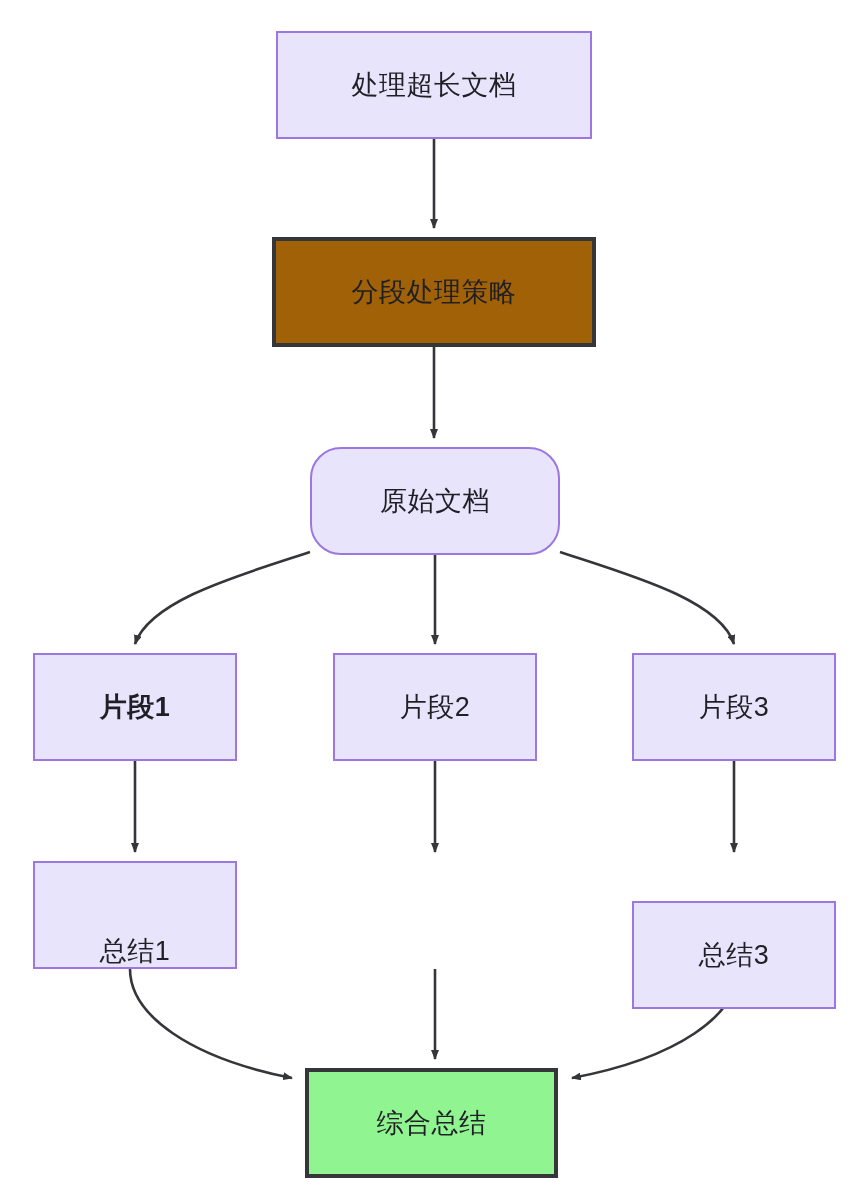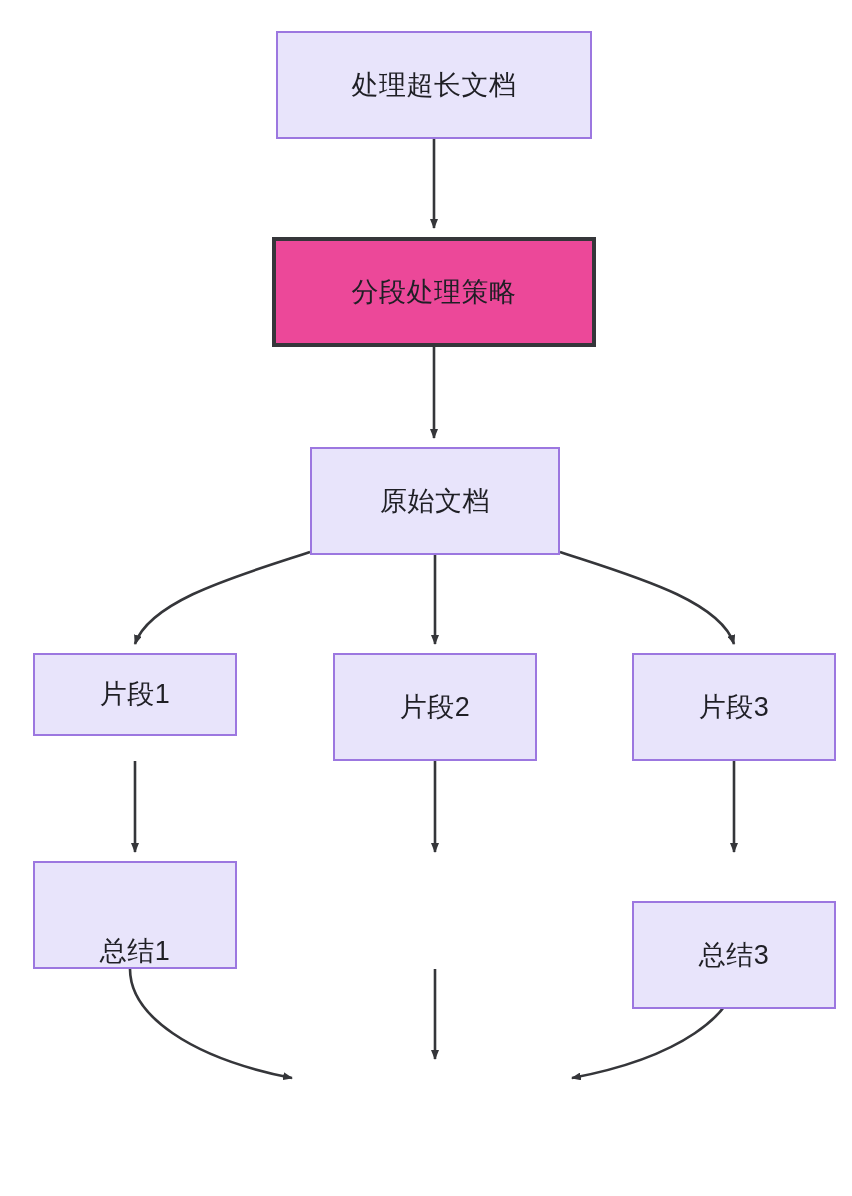--- a/index.html
+++ b/index.html
@@ -38,21 +38,21 @@
     font-size: 27px;
     line-height: 1.2;
     letter-spacing: 0.5px;
     white-space: nowrap;
   }
   .node-default {
     background: #e8e4fb;
     border: 2px solid #9c77e0;
   }
   .node-strategy {
-    background: #ec4899;
+    background: #a16207;
     border: 4px solid #35363a;
     font-family: Liberation Serif, serif;
   }
   .node-final {
     background: #90f590;
     border: 4px solid #35363a;
   }
   .node-label {
     display: block;
   }
@@ -93,39 +93,42 @@
   </svg>
 
   <div class="node node-default" style="left:276px; top:31px; width:316px; height:108px;">
     <span class="node-label">处理超长文档</span>
   </div>
 
   <div class="node node-strategy" style="left:272px; top:237px; width:324px; height:110px;">
     <span class="node-label">分段处理策略</span>
   </div>
 
-  <div class="node node-default" style="left:310px; top:447px; width:250px; height:108px;">
+  <div class="node node-default" style="left:310px; top:447px; width:250px; height:108px;border-radius:31px;">
     <span class="node-label">原始文档</span>
   </div>
 
-  <div class="node node-default" style="left:33px; top:653px; width:204px; height:83px;">
+  <div class="node node-default" style="left:33px; top:653px; width:204px; height:108px;font-weight:bold;">
     <span class="node-label">片段1</span>
   </div>
 
   <div class="node node-default" style="left:333px; top:653px; width:204px; height:108px;">
     <span class="node-label">片段2</span>
   </div>
 
   <div class="node node-default" style="left:632px; top:653px; width:204px; height:108px;">
     <span class="node-label">片段3</span>
   </div>
 
   <div class="node node-default" style="left:33px; top:861px; width:204px; height:108px;align-items:flex-end;">
     <span class="node-label">总结1</span>
   </div>
 
 
   <div class="node node-default" style="left:632px; top:901px; width:204px; height:108px;">
     <span class="node-label">总结3</span>
   </div>
 
+  <div class="node node-final" style="left:305px; top:1068px; width:253px; height:110px;">
+    <span class="node-label">综合总结</span>
+  </div>
 
 </div>
 
 </body></html>

